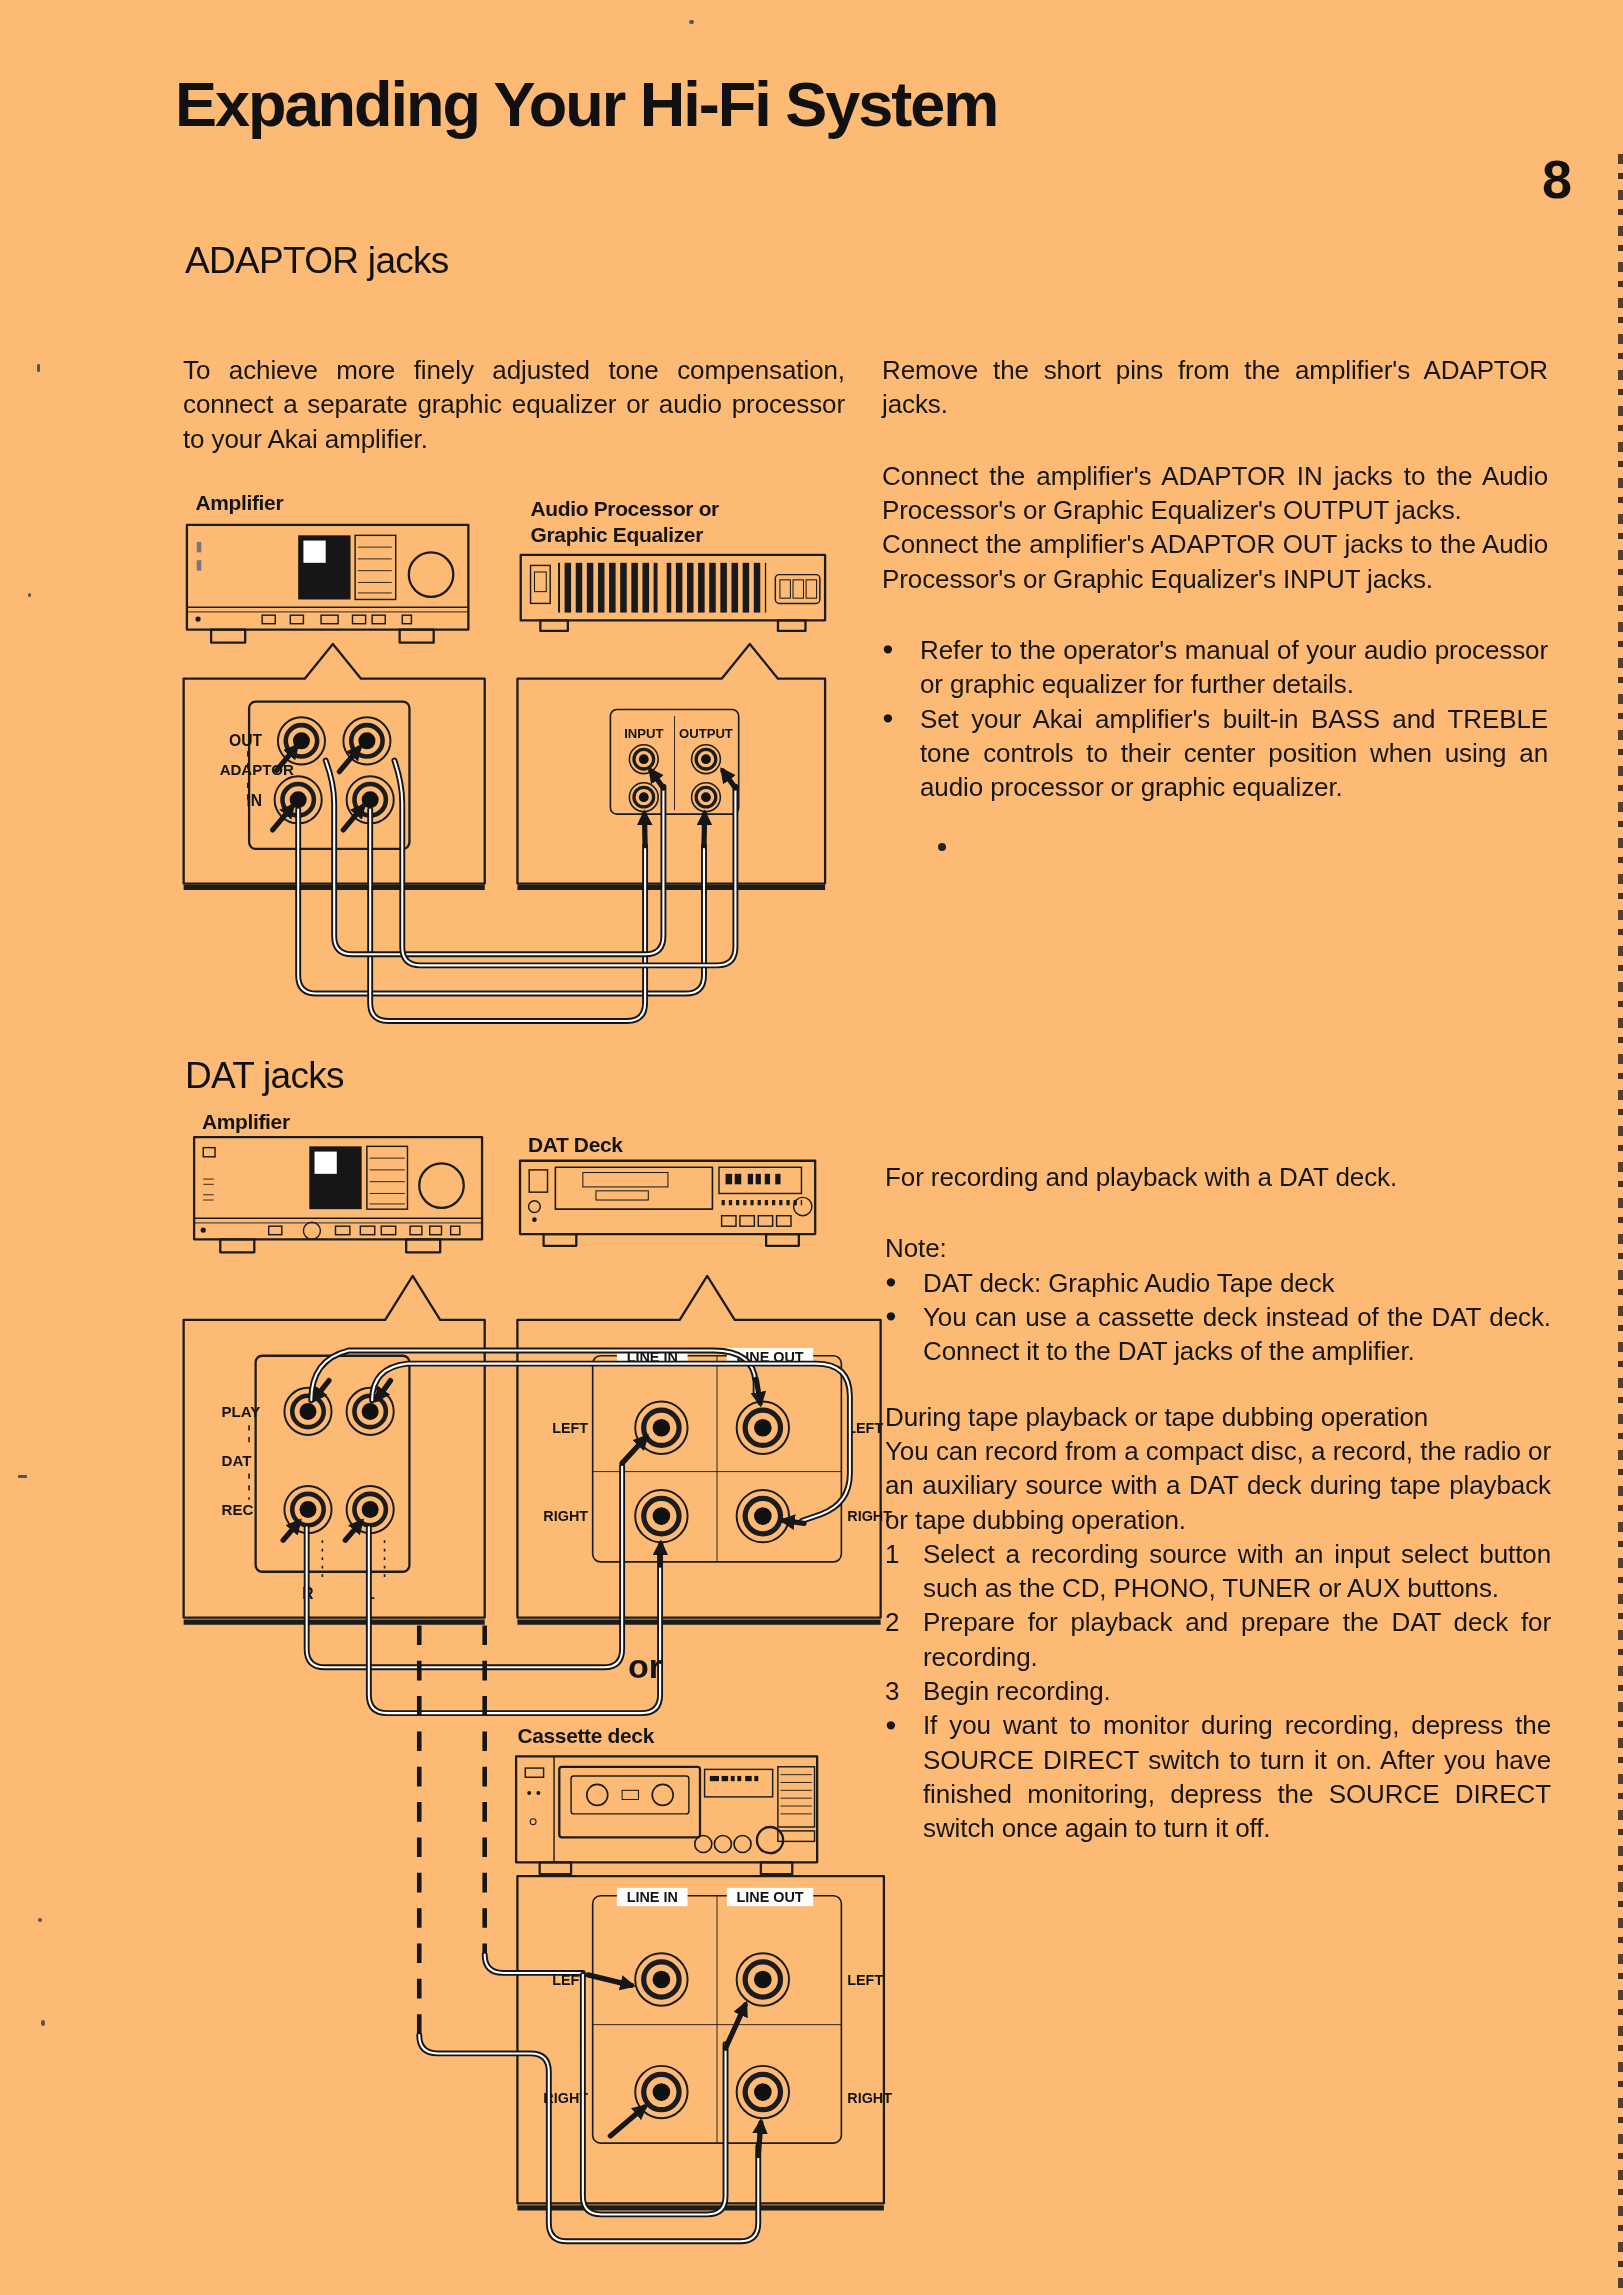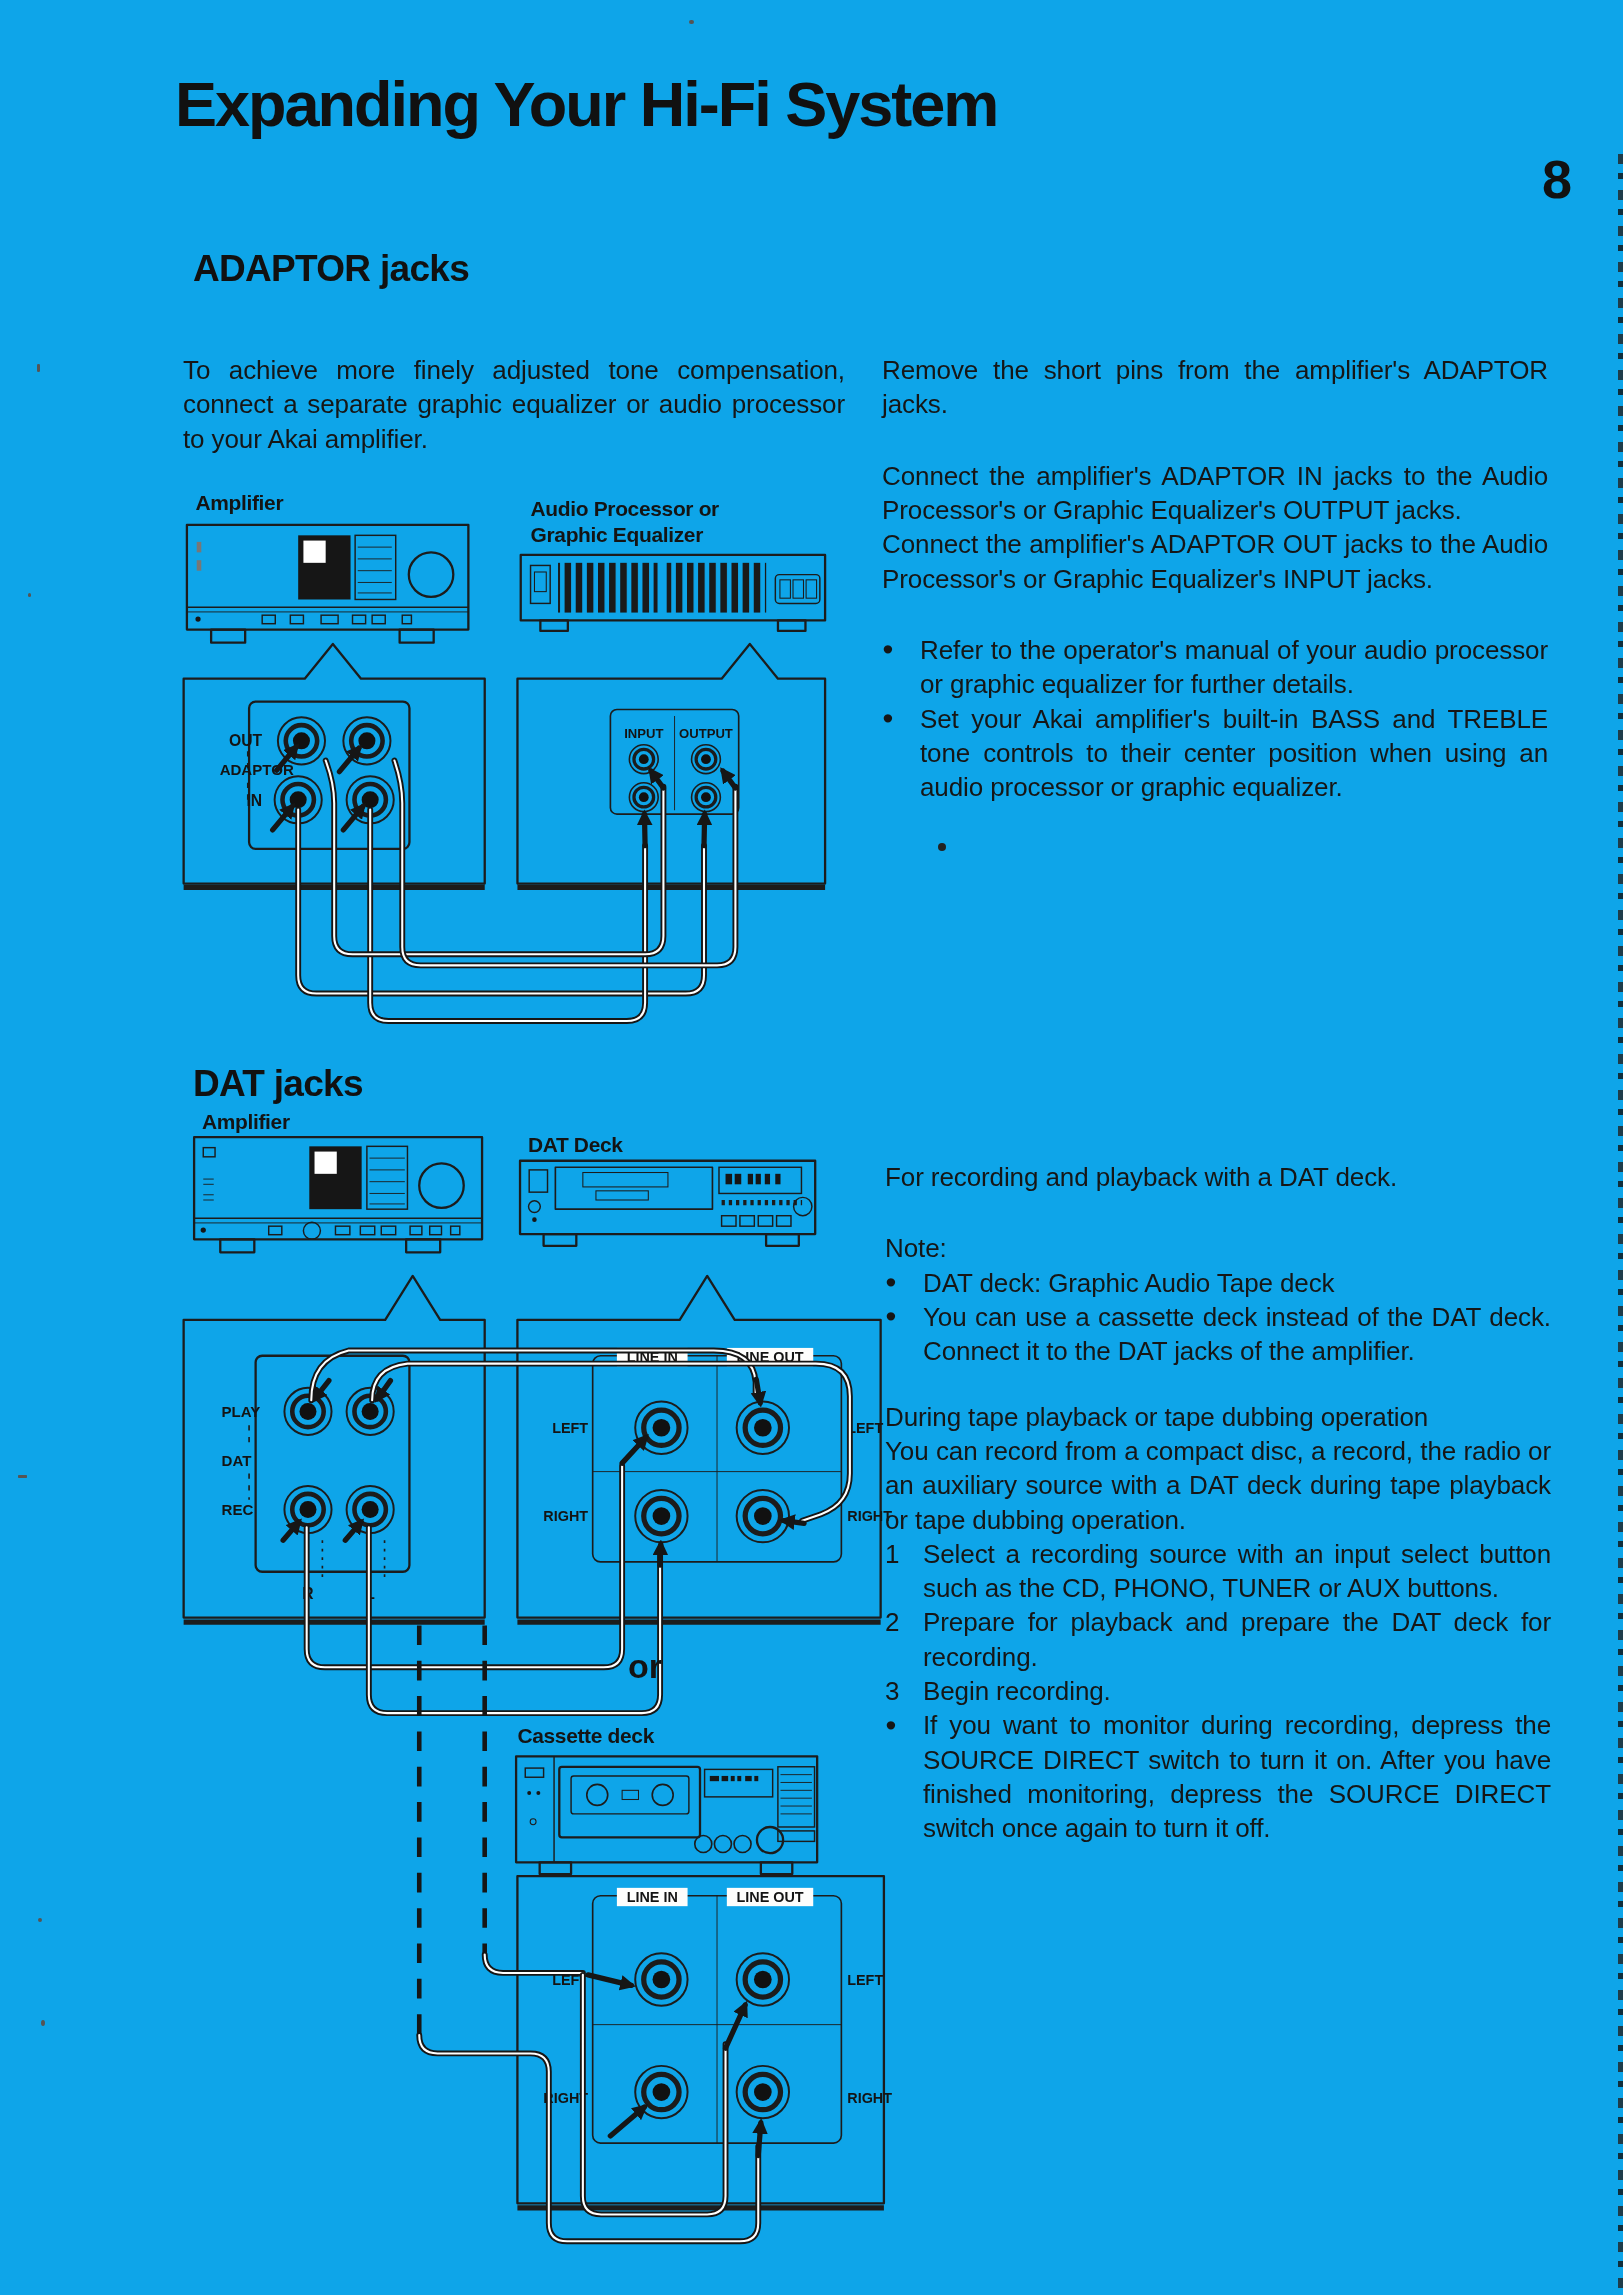--- a/index.html
+++ b/index.html
@@ -1,21 +1,21 @@
 <!DOCTYPE html>
 <html style="font-size:10.5px"><head>
 <meta charset="utf-8">
 <style>
   html,body{margin:0;padding:0;background:#e8e8e6;}
-  .page{position:relative;width:1624px;height:2295px;background:#0ea5e9;margin:0 auto;
+  .page{position:relative;width:1624px;height:2295px;background:#fdba74;margin:0 auto;
         font-family:"Liberation Sans","DejaVu Sans",sans-serif;color:#161616;overflow:hidden;}
   .abs{position:absolute;}
   h1.title{margin:0;font-size:63px;font-weight:bold;letter-spacing:-2px;color:#111;}
   .pagenum{font-size:54px;font-weight:bold;color:#111;}
-  h2.sect{margin:8px;font-size:37px;font-weight:bold;letter-spacing:-0.7px;color:#111;}
+  h2.sect{margin:0;font-size:37px;font-weight:normal;letter-spacing:-0.7px;color:#111;}
   .col{font-size:26px;line-height:1.32;letter-spacing:-0.1px;text-align:justify;}
   .col p{margin:0;}
   .gap48{height:31px;} .gap56{height:37px;}
   .bold{font-weight:normal;}
   .li{display:flex;text-align:justify;}
   .li .b{width:38px;flex:none;font-size:19.6px;padding-top:3.3px;}
   .li .t{flex:1;}
   .step{display:flex;text-align:justify;}
   .step .num{width:38px;flex:none;font-weight:normal;}
   .step .t{flex:1;}

